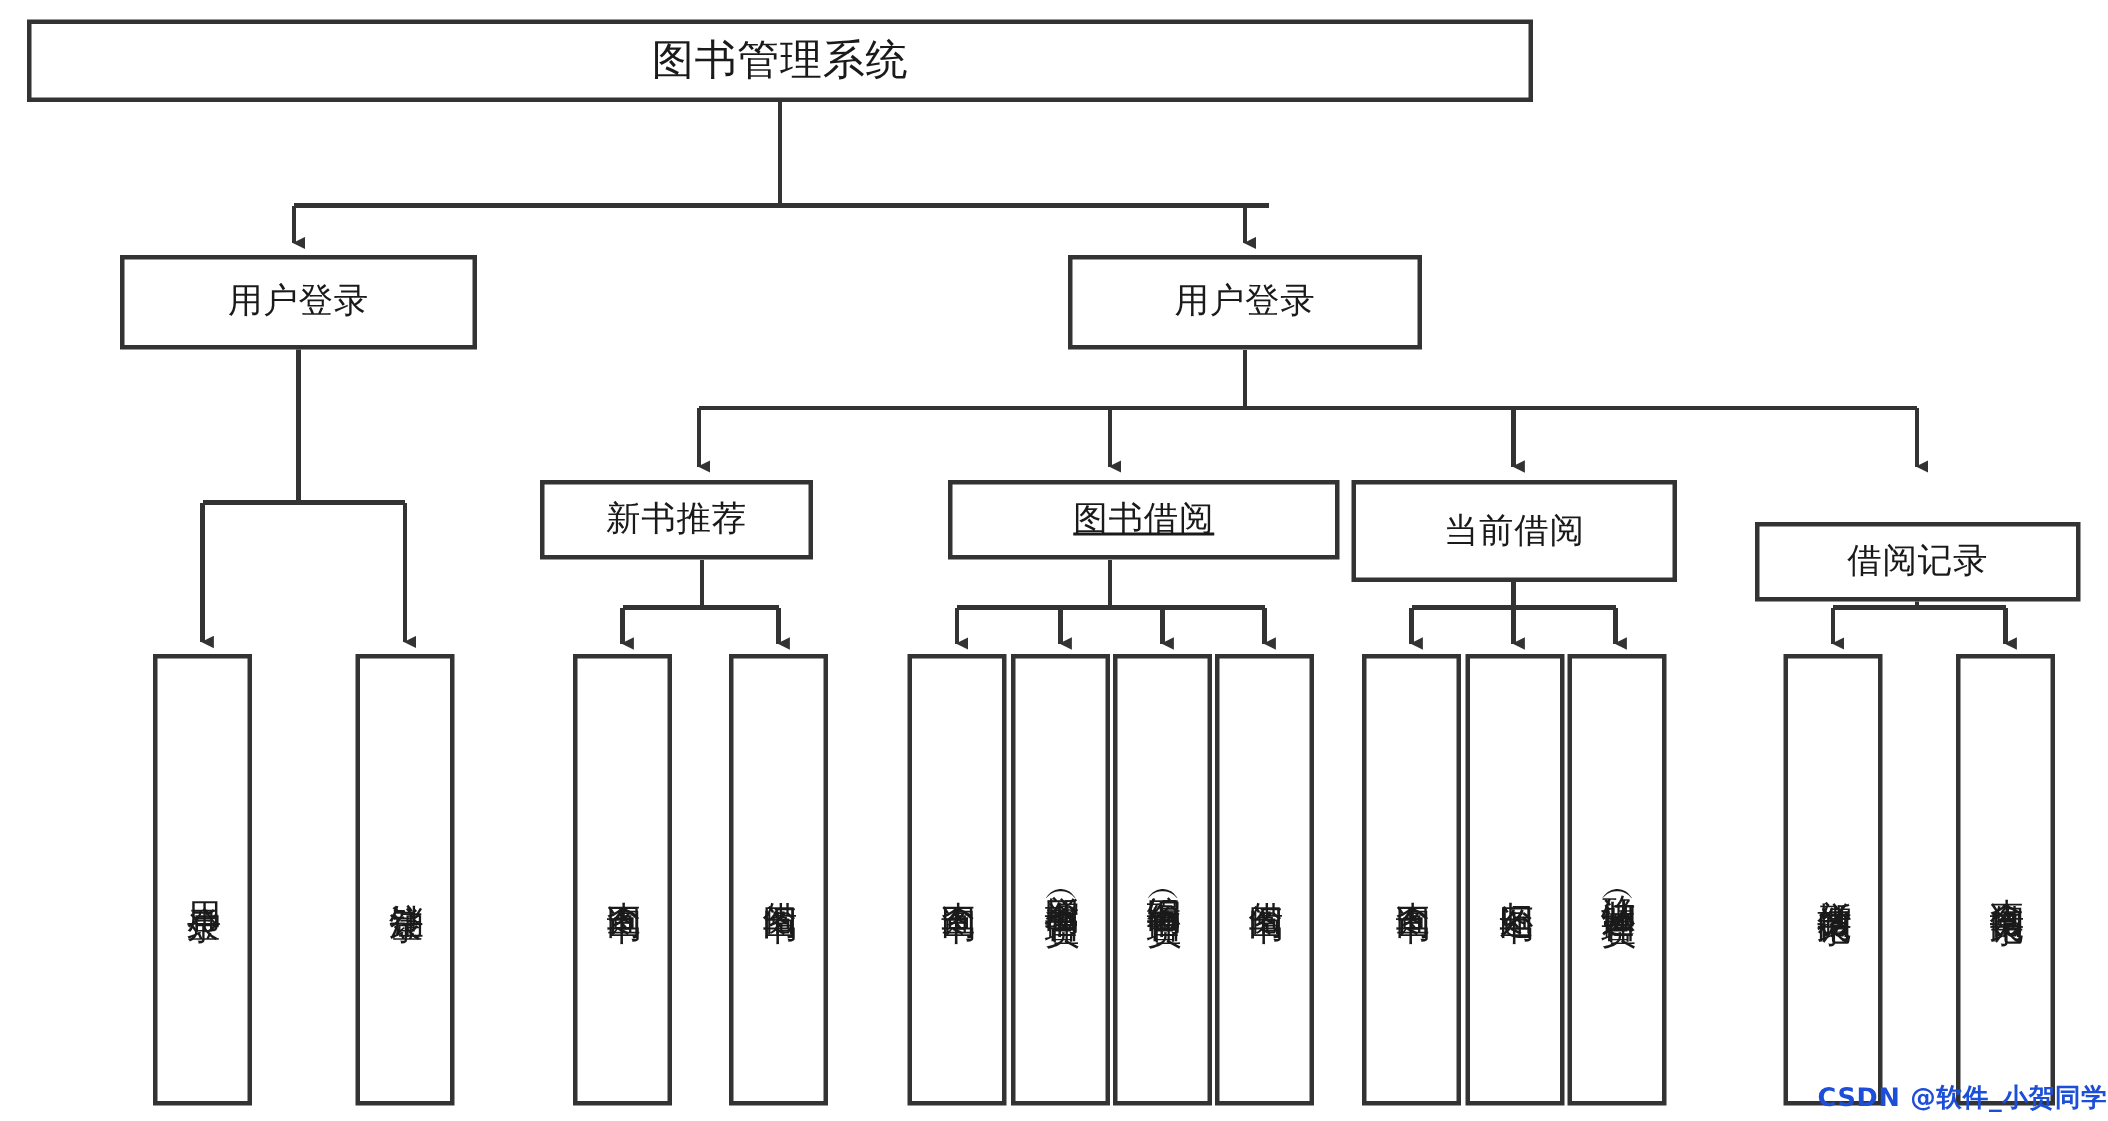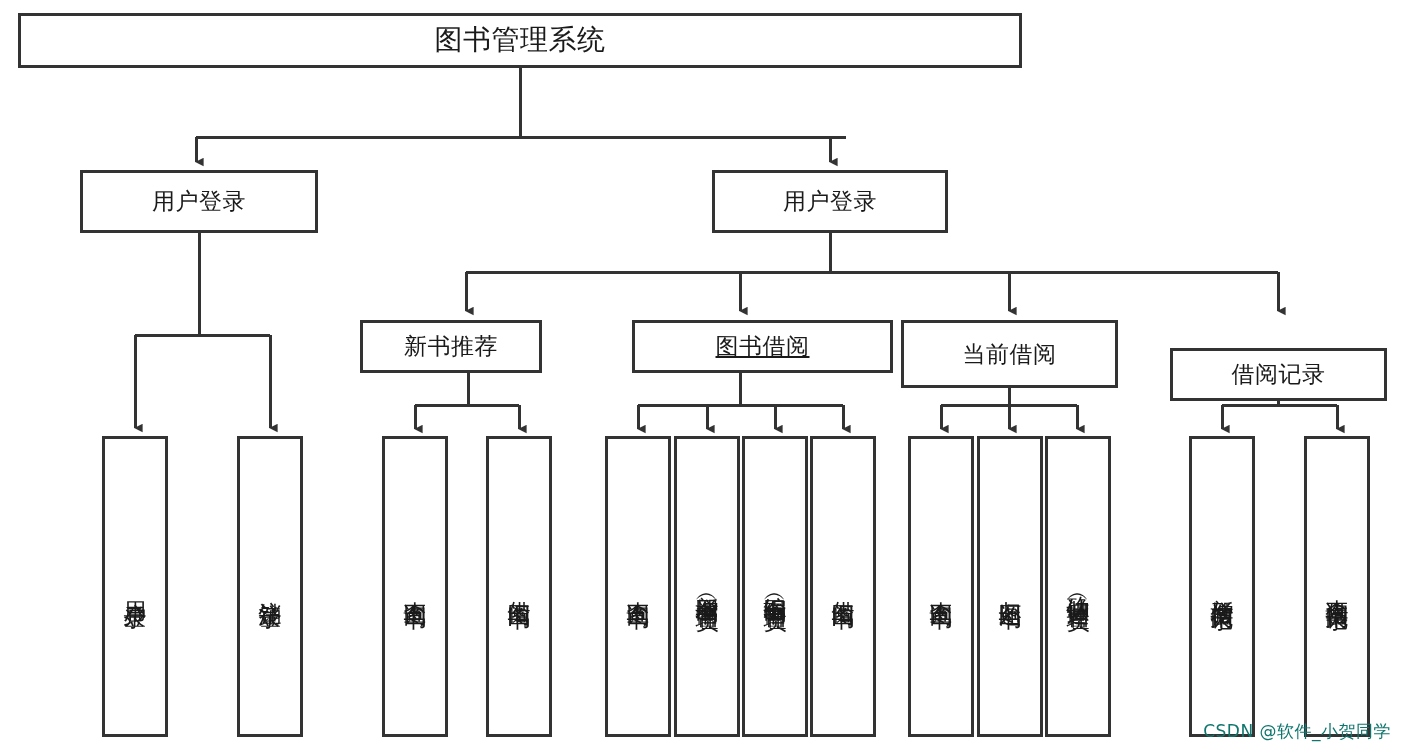--- a/index.html
+++ b/index.html
@@ -56,26 +56,27 @@
     line-height: 1.35;
     letter-spacing: 2px;
     text-align: center;
     max-height: 100%;
   }
   .node-label {
     display: block;
   }
   #watermark {
     position: absolute;
-    right: 14px;
+    right: 0;
     bottom: 4px;
     font-size: 17px;
-    color: #0f766e;
+    color: #1d4ed8;
     white-space: nowrap;
     letter-spacing: 0.5px;
+    font-weight: bold;
   }
 </style>
 </head>
 <body>
 
 <div id="diagram-root">
 
   <svg id="edges-layer" viewBox="0 0 1405 747" width="1405" height="747" xmlns="http://www.w3.org/2000/svg">
     <defs>
       <marker id="arrowhead" markerWidth="9" markerHeight="9" refX="4.2" refY="7.6" orient="auto" markerUnits="userSpaceOnUse">

